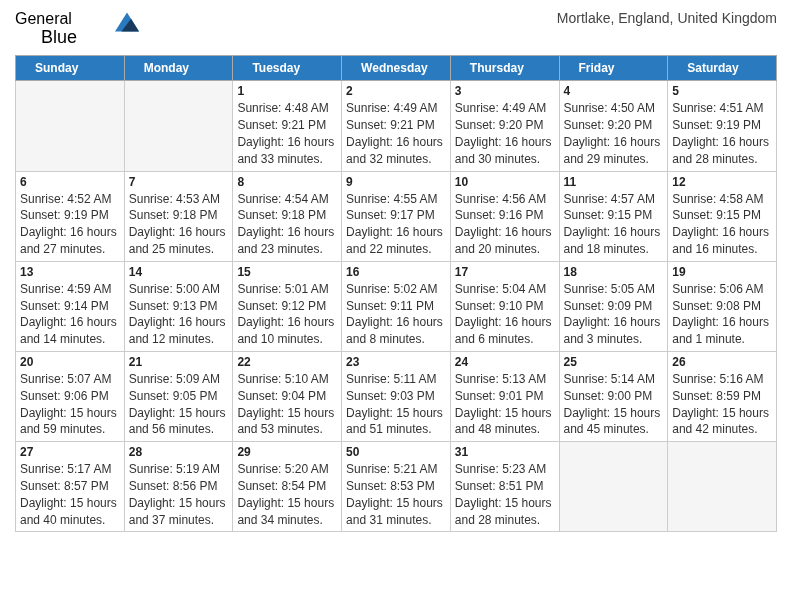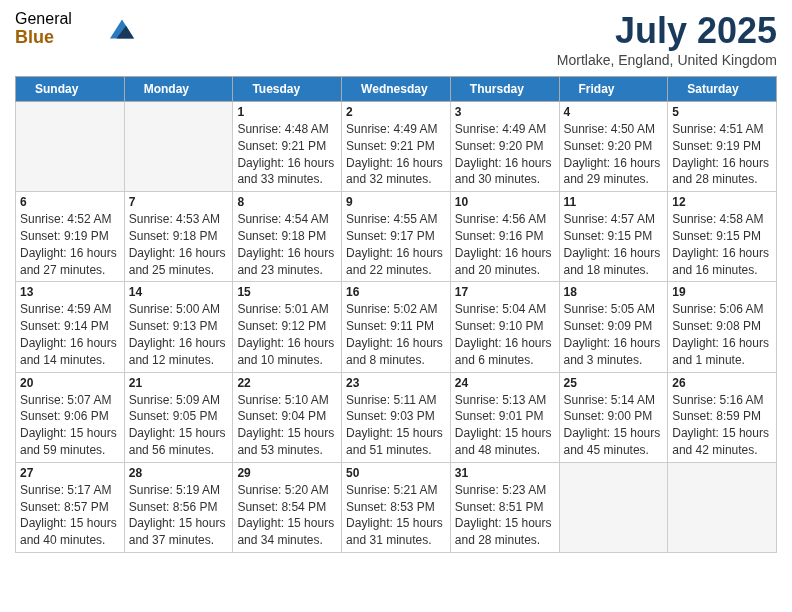--- a/index.html
+++ b/index.html
@@ -16,21 +16,21 @@
       padding: 10px 15px 15px 15px;
     }
     .header {
       display: flex;
       justify-content: space-between;
       align-items: flex-start;
       margin-bottom: 8px;
     }
     .logo {
       display: flex;
-      align-items: center;
+      align-items: flex-start;
       gap: 36px;
     }
     .logo-text {
       display: flex;
       flex-direction: column;
       line-height: 1.1;
     }
     .logo-icon {
       width: 24px;
       height: 24px;
@@ -86,29 +86,28 @@
     }
   </style>
 </head>
 <body>
 
 <div class="page">
   <div class="header">
     <div class="logo">
       <div class="logo-text">
         <span>General</span>
-        <span style="color:#a16207; font-size:18px; font-weight:bold;">Blue</span>
+        <span style="color:#000000; font-size:18px; font-weight:normal;margin-left:26px;">Blue</span>
       </div>
       <svg class="logo-icon" viewBox="0 0 30 24" xmlns="http://www.w3.org/2000/svg">
         <polygon points="0,24 15,0 30,24" fill="#2a7abf"></polygon>
         <polygon points="8,24 20,8 30,24" fill="#1a3a5c"></polygon>
       </svg>
     </div>
     <div class="title-area">
-      <div class="month-title">July 2025</div>
       <div class="location">Mortlake, England, United Kingdom</div>
     </div>
   </div>
 
   <table class="calendar">
     <thead>
       <tr>
         <th><span>Sunday</span></th>
         <th><span>Monday</span></th>
         <th><span>Tuesday</span></th>

